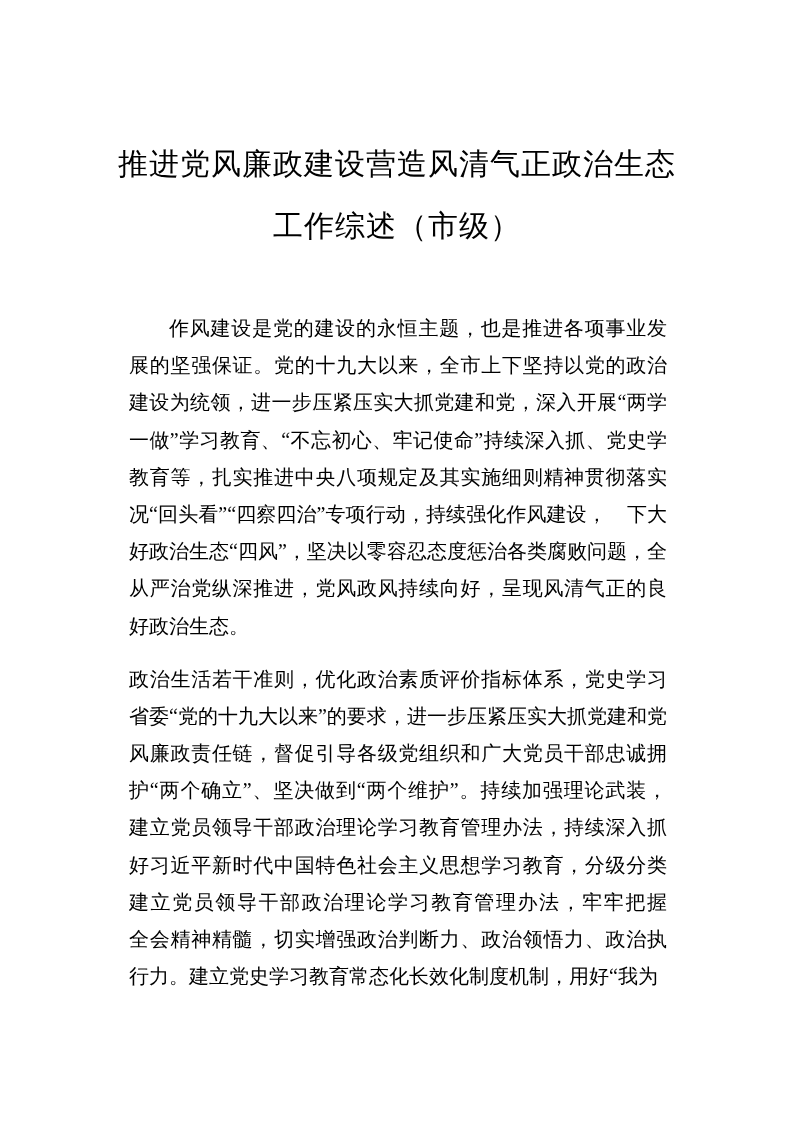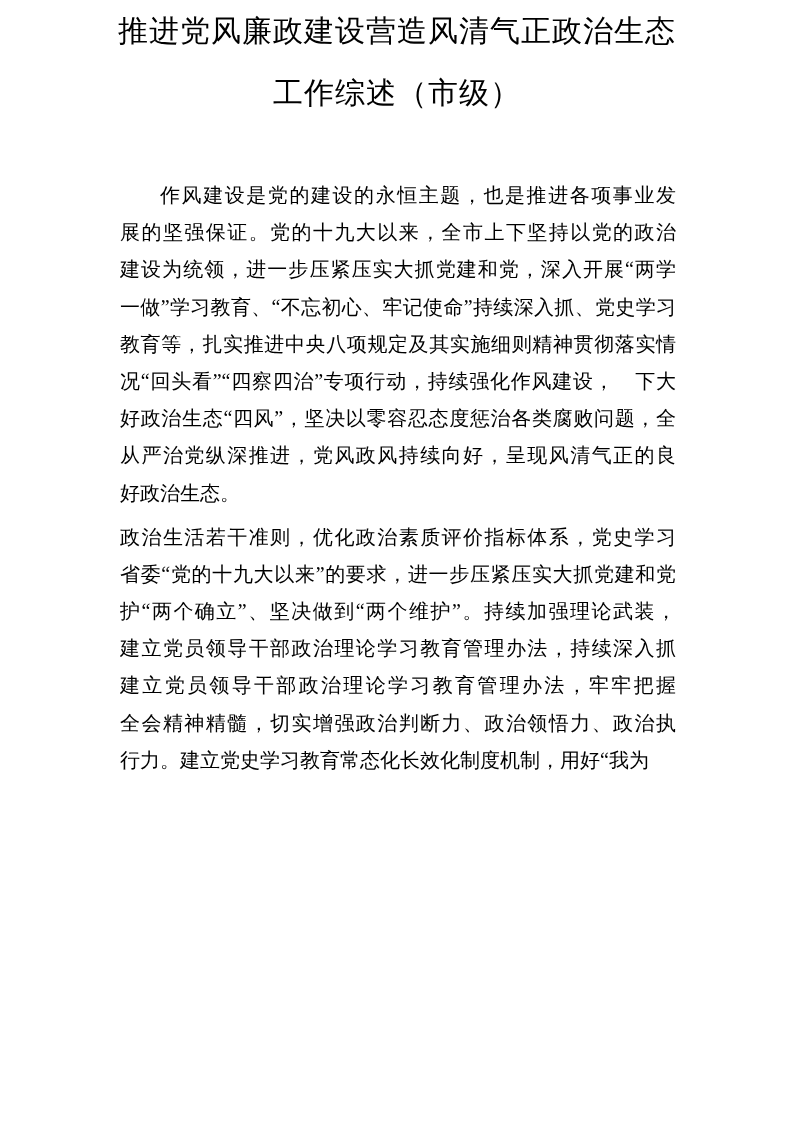--- a/index.html
+++ b/index.html
@@ -11,33 +11,34 @@
     position: relative;
     width: 794px;
     height: 1122px;
     margin: 0;
     overflow: hidden;
     background: #ffffff;
     color: #000000;
     font-family: "Liberation Serif", "DejaVu Serif", serif;
   }
   .title {
+    padding-top: 133px;
     text-align: center;
     font-size: 30px;
     font-weight: normal;
     line-height: 62px;
     letter-spacing: 1px;
   }
   .doc-body {
     margin: 53px 111px 0 113px;
     font-size: 20px;
     line-height: 37.2px;
   }
   .paragraph {
-    margin: 7px;
+    margin: 16px;
     padding: 0;
   }
   .tline {
     text-align: justify;
     text-align-last: justify;
     height: 37.2px;
     overflow: hidden;
   }
   .tline.first {
     text-indent: 2em;
@@ -62,20 +63,22 @@
         <div class="tline">一做”学习教育、“不忘初心、牢记使命”持续深入抓、党史学习</div>
         <div class="tline">教育等，扎实推进中央八项规定及其实施细则精神贯彻落实情</div>
         <div class="tline">况“回头看”“四察四治”专项行动，持续强化作风建设，　下大</div>
         <div class="tline">好政治生态“四风”，坚决以零容忍态度惩治各类腐败问题，全面</div>
         <div class="tline">从严治党纵深推进，党风政风持续向好，呈现风清气正的良</div>
         <div class="tline last">好政治生态。</div>
       </div>
       <div class="paragraph">
         <div class="tline">政治生活若干准则，优化政治素质评价指标体系，党史学习</div>
         <div class="tline">省委“党的十九大以来”的要求，进一步压紧压实大抓党建和党</div>
+        <div class="tline">风廉政责任链，督促引导各级党组织和广大党员干部忠诚拥</div>
         <div class="tline">护“两个确立”、坚决做到“两个维护”。持续加强理论武装，</div>
         <div class="tline">建立党员领导干部政治理论学习教育管理办法，持续深入抓</div>
+        <div class="tline">好习近平新时代中国特色社会主义思想学习教育，分级分类</div>
         <div class="tline">建立党员领导干部政治理论学习教育管理办法，牢牢把握</div>
         <div class="tline">全会精神精髓，切实增强政治判断力、政治领悟力、政治执</div>
         <div class="tline last">行力。建立党史学习教育常态化长效化制度机制，用好“我为</div>
       </div>
     </div>
 </div>
 
 </body></html>

